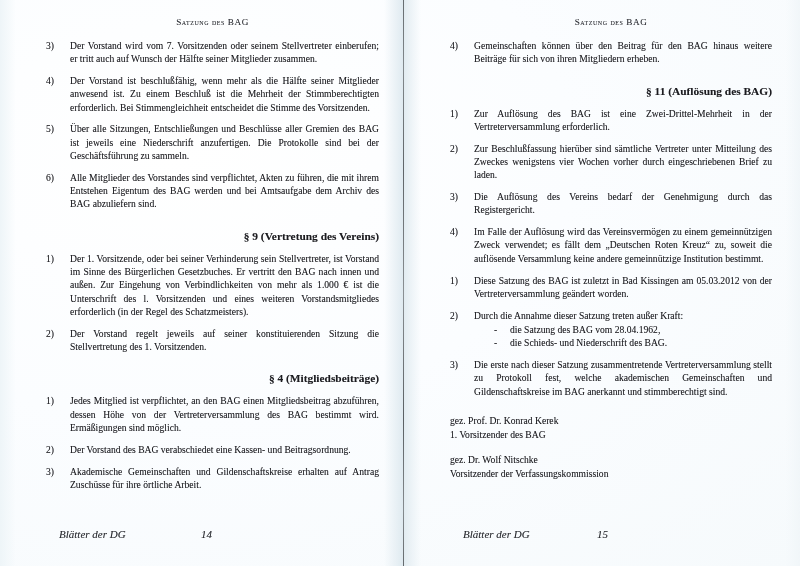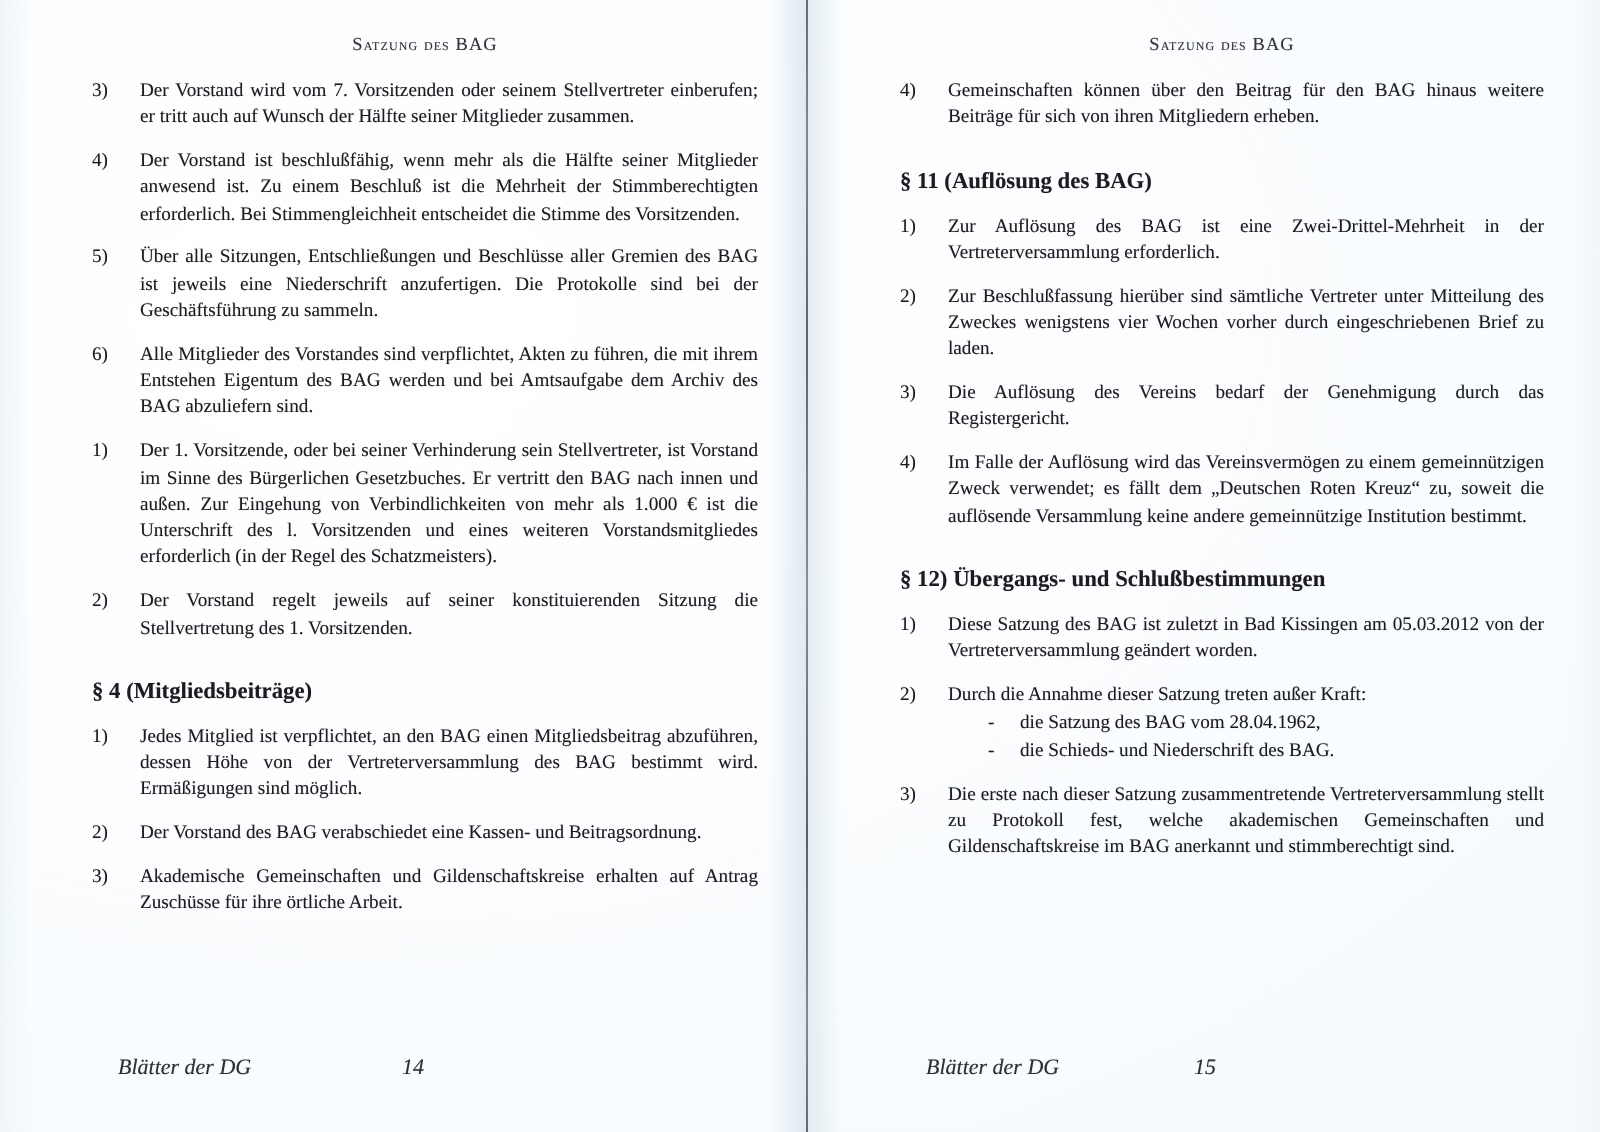--- a/index.html
+++ b/index.html
@@ -106,21 +106,21 @@
     position: absolute;
     left: 0;
     top: 0;
     width: 18px;
     font-size: 9.6px;
     line-height: 13.3px;
   }
   .item .text { display: block; }
 
   .heading {
-    text-align: left;
+    text-align: right;
     font-weight: bold;
     font-size: 11.4px;
     line-height: 15px;
     margin: 13px 0 8px 0;
   }
   .heading.spaced-top { margin-top: 18px; }
 
   .sublist {
     list-style: none;
     margin: 1px 0 0 0;
@@ -198,20 +198,21 @@
       </div>
       <div class="item">
         <span class="marker">5)</span>
         <span class="text">Über alle Sitzungen, Entschließungen und Beschlüsse aller Gremien des BAG ist jeweils eine Niederschrift anzufertigen. Die Protokolle sind bei der Geschäftsführung zu sammeln.</span>
       </div>
       <div class="item">
         <span class="marker">6)</span>
         <span class="text">Alle Mitglieder des Vorstandes sind verpflichtet, Akten zu führen, die mit ihrem Entstehen Eigentum des BAG werden und bei Amtsaufgabe dem Archiv des BAG abzuliefern sind.</span>
       </div>
 
+      <div class="heading spaced-top">§ 9 (Vertretung des Vereins)</div>
 
       <div class="item">
         <span class="marker">1)</span>
         <span class="text">Der 1. Vorsitzende, oder bei seiner Verhinderung sein Stellvertreter, ist Vorstand im Sinne des Bürgerlichen Gesetzbuches. Er vertritt den BAG nach innen und außen. Zur Eingehung von Verbindlichkeiten von mehr als 1.000 € ist die Unterschrift des l. Vorsitzenden und eines weiteren Vorstandsmitgliedes erforderlich (in der Regel des Schatzmeisters).</span>
       </div>
       <div class="item">
         <span class="marker">2)</span>
         <span class="text">Der Vorstand regelt jeweils auf seiner konstituierenden Sitzung die Stellvertretung des 1. Vorsitzenden.</span>
       </div>
 
@@ -266,21 +267,20 @@
       </div>
       <div class="item">
         <span class="marker">3)</span>
         <span class="text">Die Auflösung des Vereins bedarf der Genehmigung durch das Registergericht.</span>
       </div>
       <div class="item">
         <span class="marker">4)</span>
         <span class="text">Im Falle der Auflösung wird das Vereinsvermögen zu einem gemeinnützigen Zweck verwendet; es fällt dem „Deutschen Roten Kreuz“ zu, soweit die auflösende Versammlung keine andere gemeinnützige Institution bestimmt.</span>
       </div>
 
-      <div class="heading spaced-top">§ 12) Übergangs- und Schlußbestimmungen</div>
 
       <div class="item">
         <span class="marker">1)</span>
         <span class="text">Diese Satzung des BAG ist zuletzt in Bad Kissingen am 05.03.2012 von der Vertreterversammlung geändert worden.</span>
       </div>
 
       <div class="item">
         <span class="marker">2)</span>
         <span class="text">Durch die Annahme dieser Satzung treten außer Kraft:</span>
         <ul class="sublist">
@@ -293,20 +293,30 @@
             <span>die Schieds- und Niederschrift des BAG.</span>
           </li>
         </ul>
       </div>
 
       <div class="item">
         <span class="marker">3)</span>
         <span class="text">Die erste nach dieser Satzung zusammentretende Vertreterversammlung stellt zu Protokoll fest, welche akademischen Gemeinschaften und Gildenschaftskreise im BAG anerkannt und stimmberechtigt sind.</span>
       </div>
 
+      <div class="signature-block">
+        <div class="sig-group">
+          <span class="sig-line">gez. Prof. Dr. Konrad Kerek</span>
+          <span class="sig-line">1. Vorsitzender des BAG</span>
+        </div>
+        <div class="sig-group">
+          <span class="sig-line">gez. Dr. Wolf Nitschke</span>
+          <span class="sig-line">Vorsitzender der Verfassungskommission</span>
+        </div>
+      </div>
 
     </div>
 
     <div class="footer">
       <span class="fref">Blätter der DG</span>
       <span class="fpage">15</span>
     </div>
   </div>
 
 </div>

